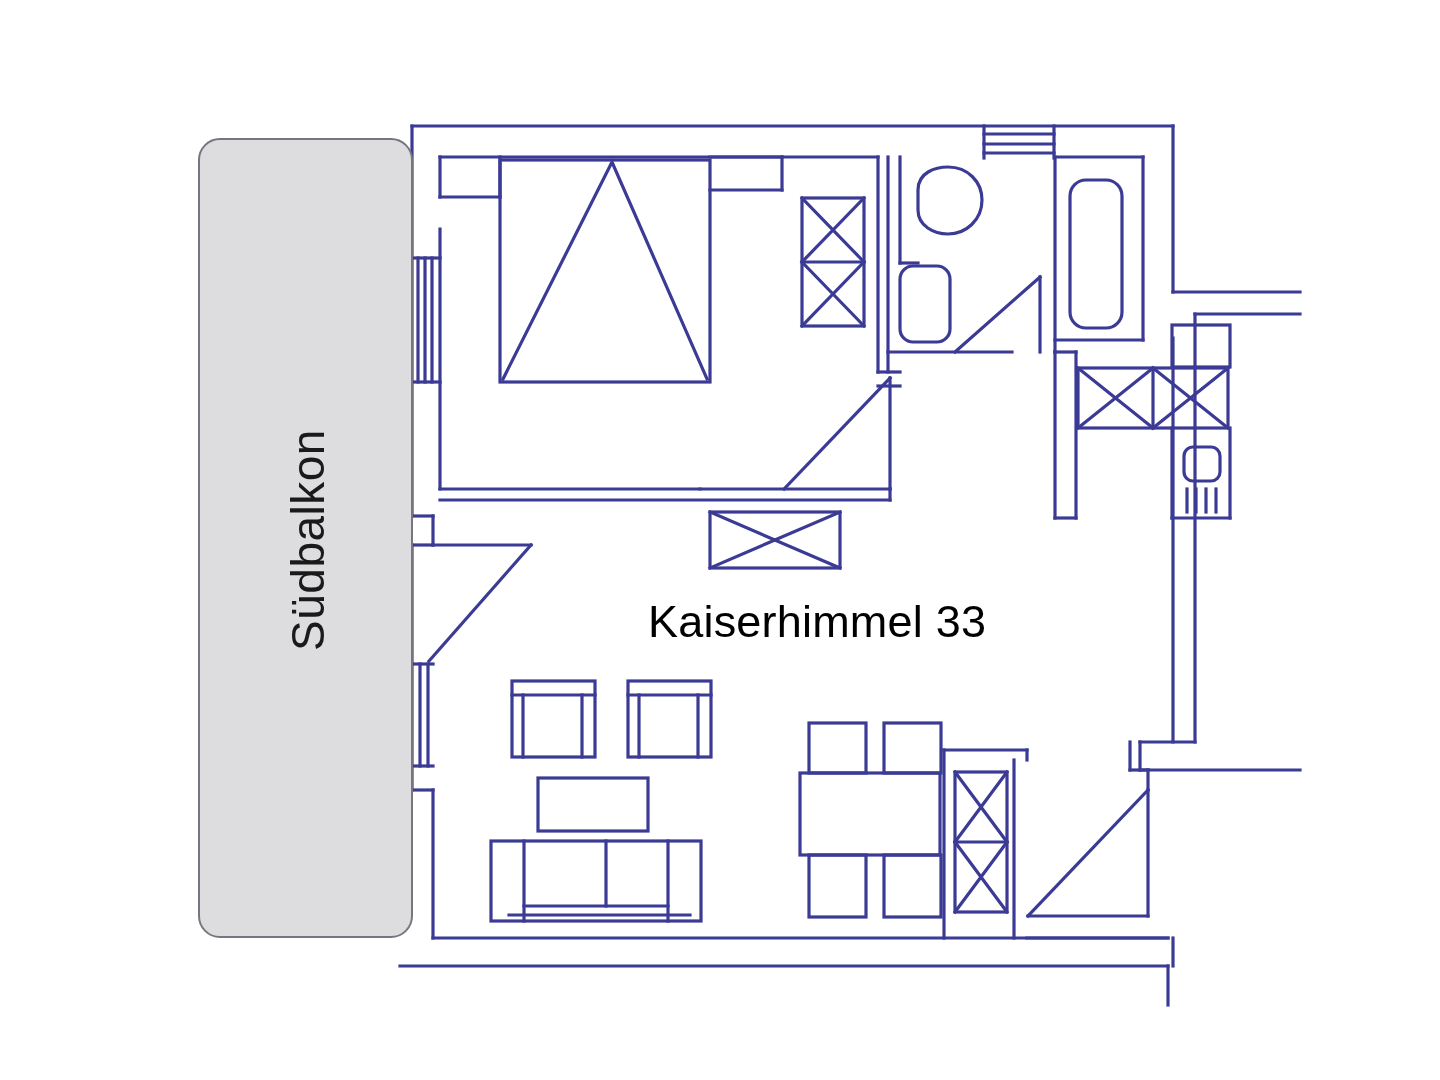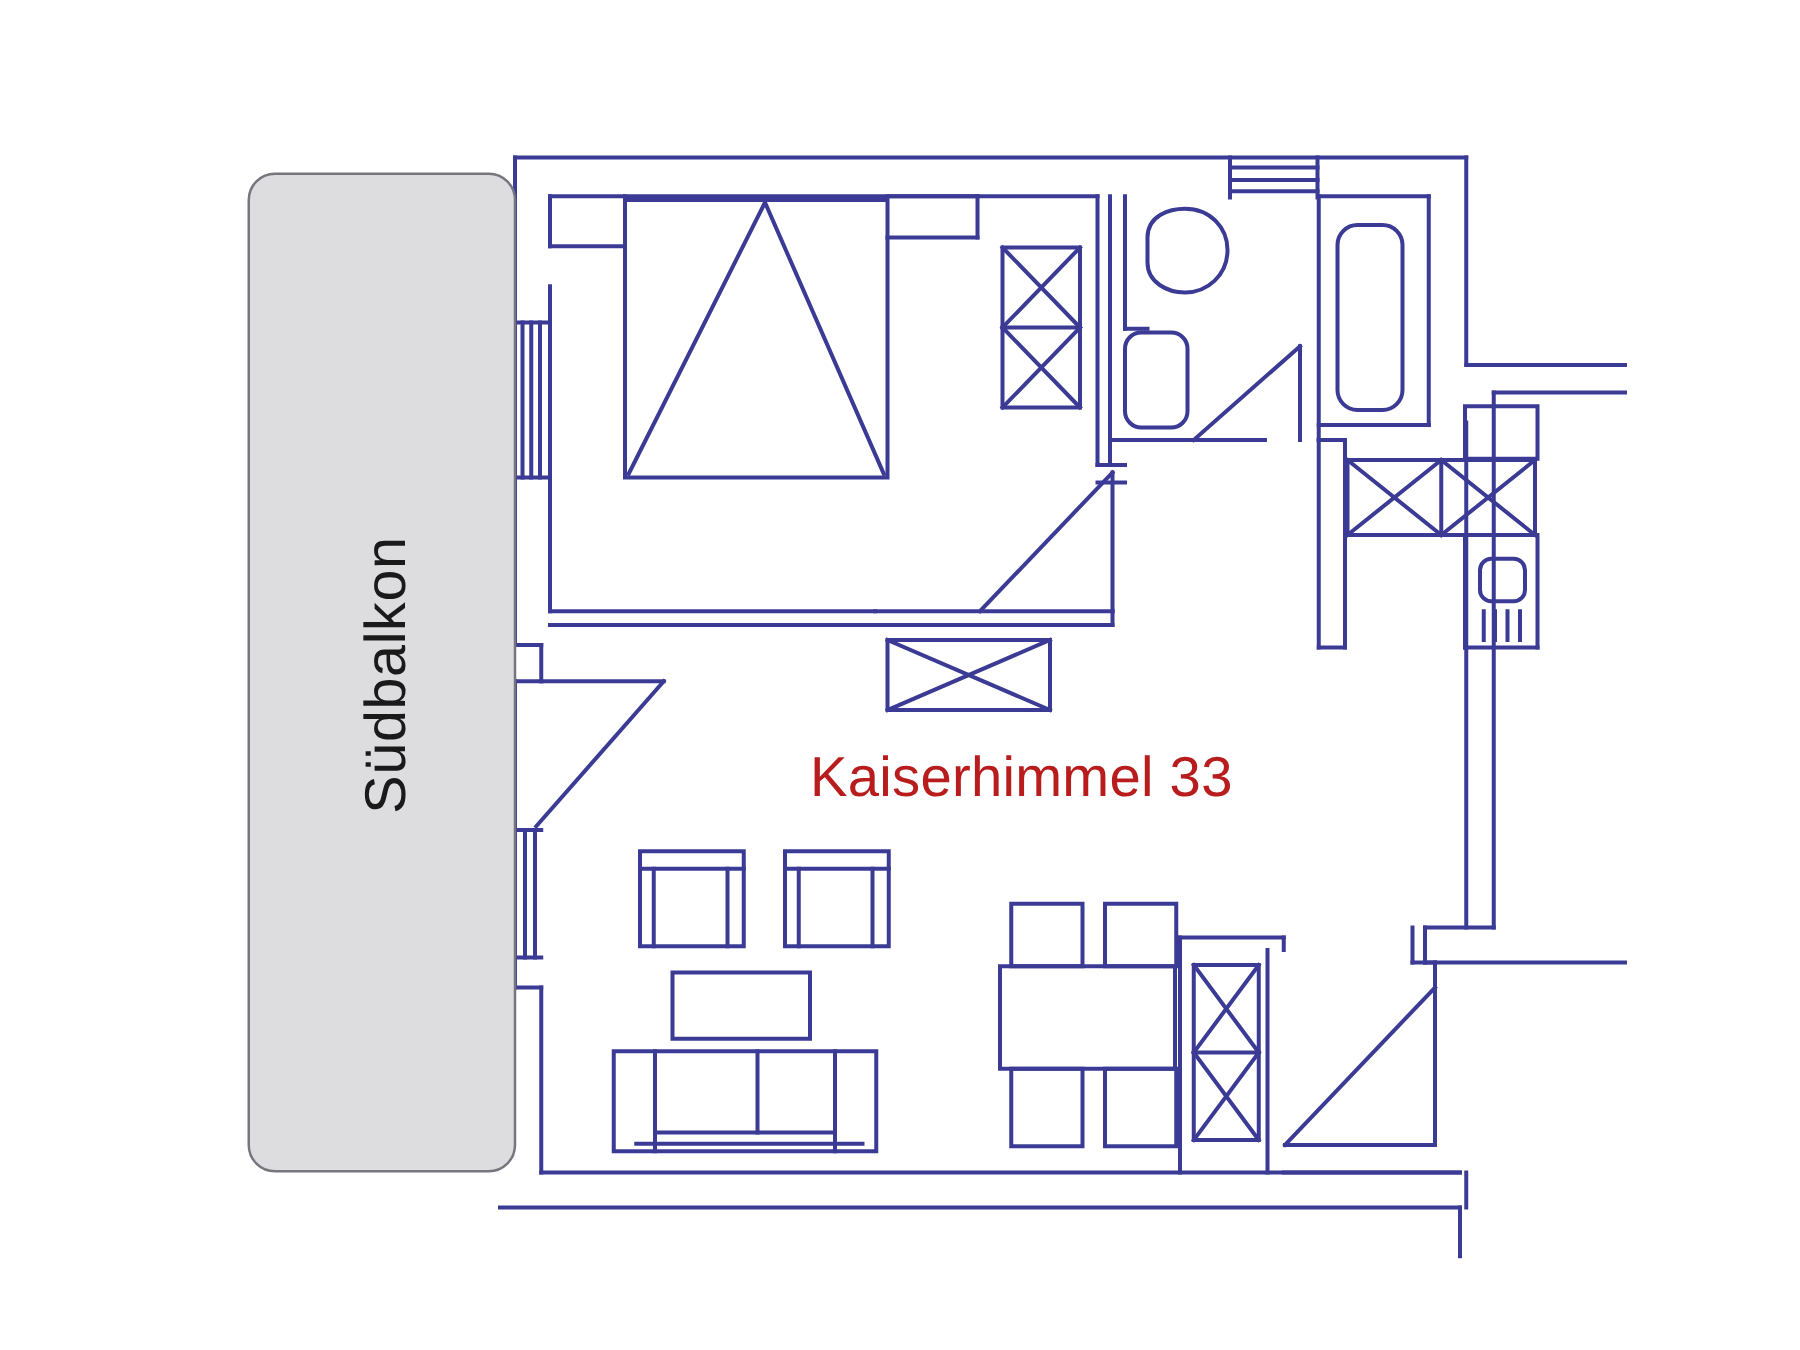--- a/index.html
+++ b/index.html
@@ -64,21 +64,21 @@
     white-space: nowrap;
   }
 
   #plan-title {
     position: absolute;
     left: 648px;
     top: 596px;
     font-family: "Liberation Sans", sans-serif;
     font-size: 45px;
     font-weight: 400;
-    color: #b91c1c;
+    color: #000000;
     white-space: nowrap;
     letter-spacing: 0.2px;
     z-index: 6;
   }
 </style>
 </head>
 <body>
 
 <div id="floorplan-root">
 

